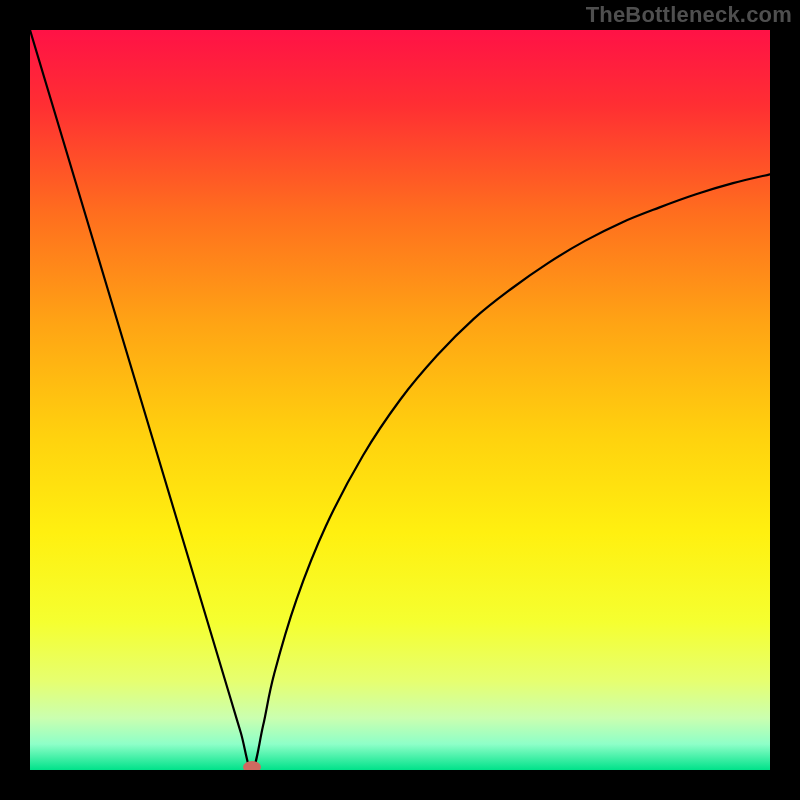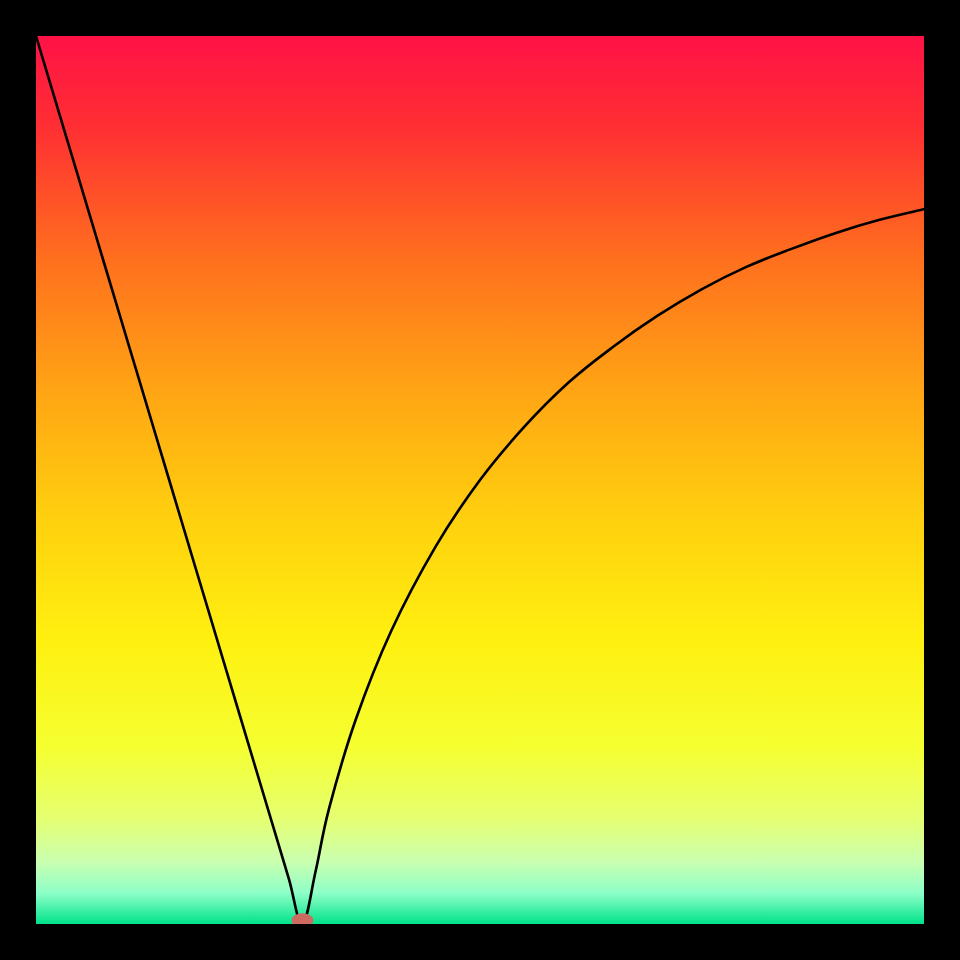--- a/index.html
+++ b/index.html
@@ -36,20 +36,21 @@
     overflow: visible;
   }
   svg {
     display: block;
   }
 </style>
 </head>
 <body>
 
 <div class="frame">
+  <div class="watermark">TheBottleneck.com</div>
   <div class="plot">
     <svg id="chart-svg" width="740" height="740" viewBox="0 0 740 740" preserveAspectRatio="none">
       <defs>
         <linearGradient id="bg-grad" x1="0" y1="0" x2="0" y2="1">
             <stop offset="0%" stop-color="#ff1246"></stop>
             <stop offset="10%" stop-color="#ff2e33"></stop>
             <stop offset="25%" stop-color="#ff6f1e"></stop>
             <stop offset="40%" stop-color="#ffa514"></stop>
             <stop offset="55.00000000000001%" stop-color="#ffd20e"></stop>
             <stop offset="68%" stop-color="#fff010"></stop>

